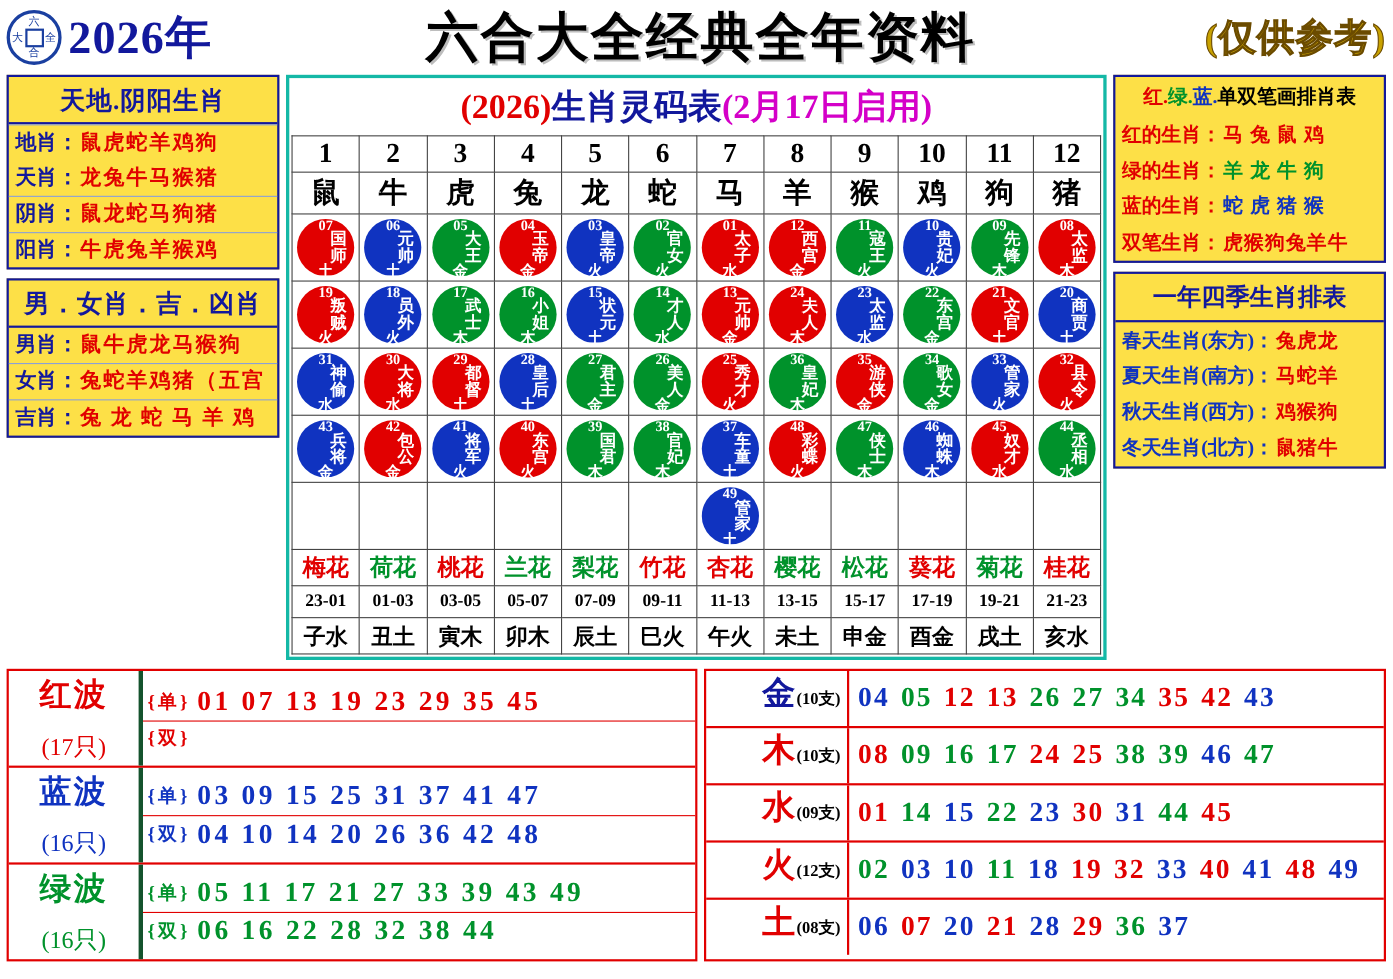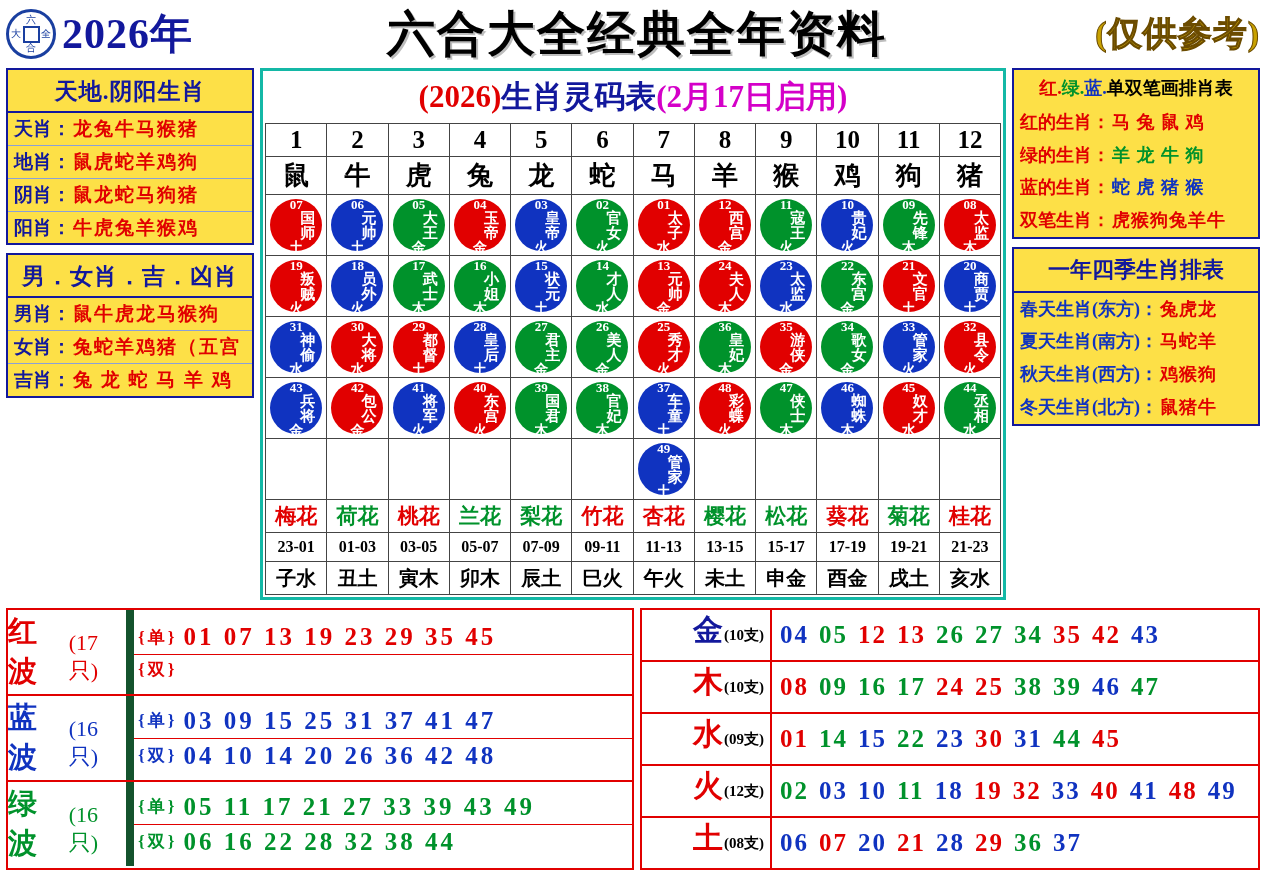--- a/index.html
+++ b/index.html
@@ -86,21 +86,21 @@
   .season .rb{color:#1033c0;}
   .season .rv{color:#e10000;}
   .rboxtitle{font-size:22px;font-weight:bold;color:#12189c;text-align:center;padding:6px 0;border-bottom:2px solid #12189c;}
 
   
   .bottom{display:flex;gap:6px;padding:8px 6px 0;box-sizing:border-box;align-items:stretch;}
   .botleft{flex:0 0 628px;border:2px solid #e10000;box-sizing:border-box;}
   .botright{flex:1;border:2px solid #e10000;box-sizing:border-box;}
   .waverow{display:flex;border-bottom:2px solid #e10000;min-height:84px;}
   .waverow:last-child{border-bottom:none;}
-  .wavelabel{flex:0 0 118px;border-right:8px solid #14532d;display:flex;
+  .wavelabel{flex:0 0 118px;border-right:4px solid #14532d;display:flex;flex-direction:column;
      align-items:center;justify-content:center;padding:2px 0;}
   .wavename{font-size:29px;font-weight:bold;letter-spacing:2px;}
   .wavecount{font-size:22px;font-weight:normal;margin-top:12px;}
   .wv-red .wavename,.wv-red .wavecount{color:#e10000;}
   .wv-blue .wavename,.wv-blue .wavecount{color:#1033c0;}
   .wv-green .wavename,.wv-green .wavecount{color:#00922b;}
   .wavenums{flex:1;display:flex;flex-direction:column;justify-content:center;}
   .numline{display:flex;align-items:center;padding:3px 4px;font-size:25px;font-weight:bold;letter-spacing:3px;}
   .numline + .numline{border-top:1px solid #e10000;}
   .tag{font-size:17px;font-weight:bold;margin-right:6px;white-space:nowrap;}
@@ -147,27 +147,27 @@
     <div class="hdr-right">
       <div class="hdr-note">(仅供参考)</div>
     </div>
   </div>
 
   <div class="mainrow">
 
     <div class="leftcol">
       <div class="box">
         <div class="box-title">天地.阴阳生肖</div>
+        <div class="lrow sep">
+          <span class="lb">地肖：</span>
+          <span class="lv">鼠虎蛇羊鸡狗</span>
+        </div>
         <div class="lrow">
           <span class="lb">天肖：</span>
           <span class="lv">龙兔牛马猴猪</span>
-        </div>
-        <div class="lrow sep">
-          <span class="lb">地肖：</span>
-          <span class="lv">鼠虎蛇羊鸡狗</span>
         </div>
         <div class="lrow sep">
           <span class="lb">阴肖：</span>
           <span class="lv">鼠龙蛇马狗猪</span>
         </div>
         <div class="lrow sep">
           <span class="lb">阳肖：</span>
           <span class="lv">牛虎兔羊猴鸡</span>
         </div>
       </div>

